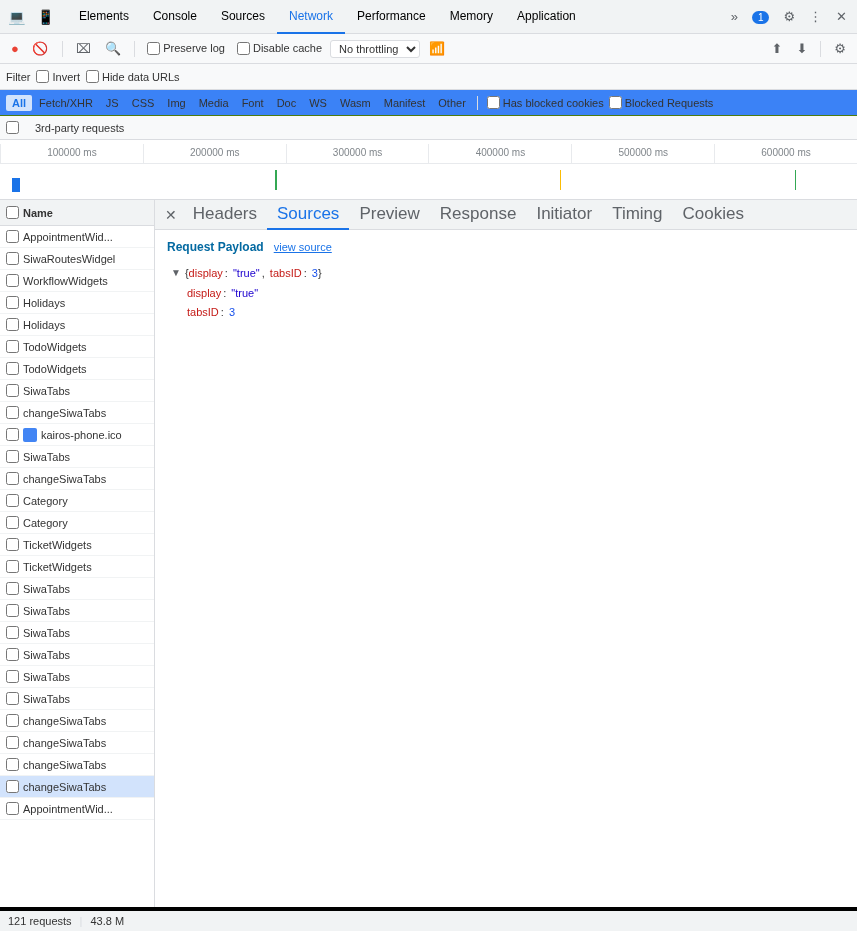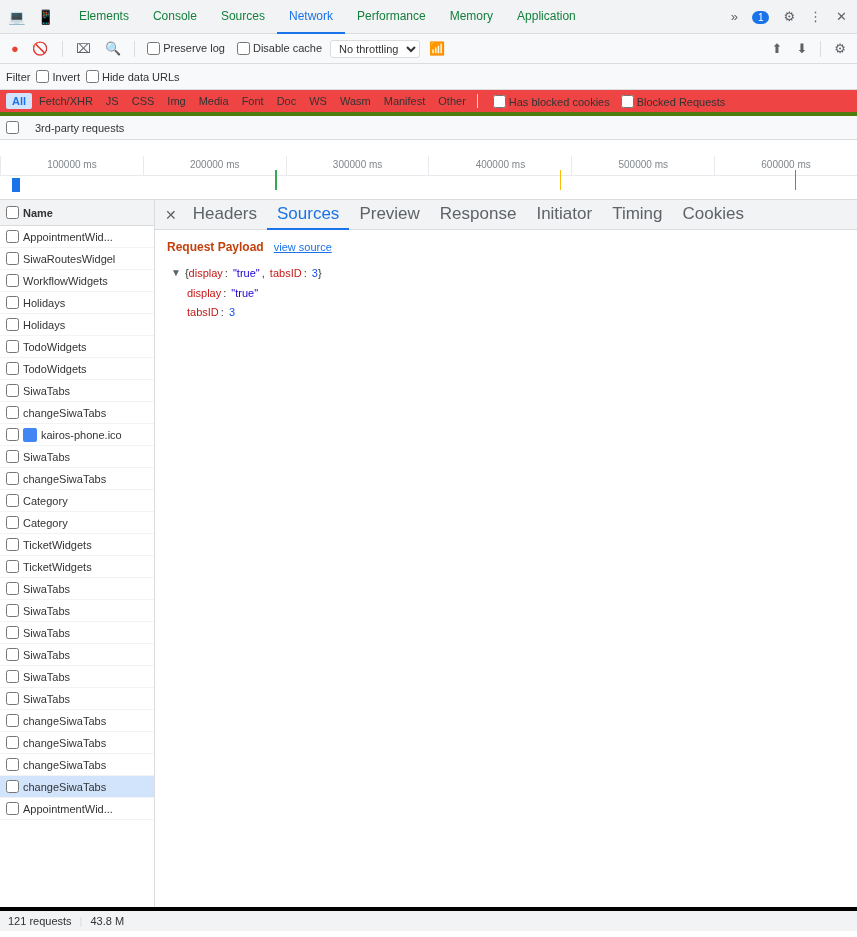--- a/index.html
+++ b/index.html
@@ -7,21 +7,21 @@
 
     
     .top-tabs {
       display: flex; align-items: center; background: #f1f3f4; border-bottom: 1px solid #dadce0;
       height: 34px; padding: 0 4px;
     }
     .top-tabs .tab-left-icons { display: flex; align-items: center; gap: 4px; margin-right: 8px; }
     .top-tabs .tab-left-icons span { font-size: 14px; cursor: pointer; padding: 4px; color: #5f6368; }
     .tab-item {
       padding: 0 12px; height: 34px; display: flex; align-items: center; cursor: pointer;
-      font-size: 12px; color: #15803d; border-bottom: 2px solid transparent; white-space: nowrap;
+      font-size: 12px; color: #000000; border-bottom: 2px solid transparent; white-space: nowrap;
     }
     .tab-item.active { color: #1a73e8; border-bottom: 2px solid #1a73e8; font-weight: 500; }
     .tab-right-icons { margin-left: auto; display: flex; align-items: center; gap: 2px; }
     .tab-right-icons span { padding: 4px 6px; cursor: pointer; color: #5f6368; font-size: 13px; }
 
     
     .toolbar {
       display: flex; align-items: center; background: #f8f9fa; border-bottom: 1px solid #dadce0;
       height: 30px; padding: 0 6px; gap: 4px;
     }
@@ -38,44 +38,44 @@
     
     .filter-bar {
       display: flex; align-items: center; background: #f8f9fa; border-bottom: 1px solid #dadce0;
       height: 26px; padding: 0 6px; gap: 6px;
     }
     .filter-label { font-size: 11px; color: #333; }
     .filter-checkbox { display: flex; align-items: center; gap: 3px; font-size: 11px; color: #333; cursor: pointer; }
 
     
     .type-filter-bar {
-      display: flex; align-items: center; background: #ef4444; border-bottom: 4px solid #4d7c0f;
+      display: flex; align-items: center; background: #3b82f6; border-bottom: 1px solid #4d7c0f;
       height: 26px; padding: 0 6px; gap: 1px; flex-wrap: nowrap; overflow-x: auto;
     }
     .type-btn {
       padding: 2px 6px; font-size: 11px; cursor: pointer; border-radius: 2px; white-space: nowrap;
       color: #333; border: none; background: transparent;
     }
     .type-btn.active { background: #d2e3fc; color: #1a73e8; font-weight: 600; }
     .type-separator { width: 1px; height: 14px; background: #dadce0; margin: 0 4px; }
-    .type-checkbox { display: flex; align-items: flex-end; gap: 3px; font-size: 11px; color: #333; cursor: pointer; margin-left: 10px; white-space: nowrap; }
+    .type-checkbox { display: flex; align-items: flex-end; gap: 3px; font-size: 11px; color: #333; cursor: pointer; margin-left: 4px; white-space: nowrap; }
 
     
     .third-party-bar {
       display: flex; align-items: center; background: #f8f9fa; border-bottom: 1px solid #dadce0;
       height: 24px; padding: 0 6px;
     }
     .third-party-checkbox { display: flex; align-items: center; gap: 16px; font-size: 11px; color: #333; cursor: pointer; }
 
     
     .timeline {
       height: 60px; background: #fff; border-bottom: 1px solid #dadce0; position: relative; overflow: hidden;
     }
     .timeline-rulers {
-      display: flex; position: absolute; top: 16px; left: 0; right: 0; height: 20px;
+      display: flex; position: absolute; top: 4px; left: 0; right: 0; height: 20px;
       border-bottom: 1px solid #e8eaed;
     }
     .timeline-ruler-item {
       flex: 1; text-align: center; font-size: 10px; color: #80868b; border-left: 1px solid #e8eaed;
       padding-top: 3px;
     }
     .timeline-content { position: absolute; top: 20px; left: 0; right: 0; bottom: 0; }
     .timeline-bar-blue { position: absolute; left: 12px; top: 18px; width: 8px; height: 14px; background: #1a73e8; }
     .timeline-bar-small { position: absolute; background: #34a853; width: 2px; height: 20px; top: 10px; }
 
@@ -110,21 +110,21 @@
     .detail-tab {
       padding: 0 10px; height: 30px; display: flex; align-items: center; cursor: pointer;
       font-size: 17px; color: #5f6368; border-bottom: 2px solid transparent; white-space: nowrap;
     }
     .detail-tab.active { color: #1a73e8; border-bottom: 2px solid #1a73e8; }
     .detail-close { padding: 4px 6px; cursor: pointer; color: #5f6368; font-size: 14px; }
 
     
     .payload-content { padding: 8px 12px; font-size: 11px; line-height: 1.6; overflow-y: auto; flex: 1; }
     .payload-header { display: flex; align-items: center; gap: 10px; margin-bottom: 8px; }
-    .payload-title { font-size: 12px; font-weight: 600; color: #c2410c; }
+    .payload-title { font-size: 12px; font-weight: 600; color: #0369a1; }
     .payload-link { color: #1a73e8; cursor: pointer; text-decoration: underline; font-size: 11px; }
     .payload-tree { padding-left: 4px; }
     .tree-line { display: flex; align-items: flex-start; margin: 2px 0; }
     .tree-toggle { cursor: pointer; color: #5f6368; margin-right: 4px; font-size: 10px; }
     .tree-key { color: #c41a16; }
     .tree-colon { color: #333; margin: 0 2px; }
     .tree-value-str { color: #1c00cf; }
     .tree-value-num { color: #1750eb; }
     .tree-brace { color: #333; }
     .tree-indent { padding-left: 16px; }

